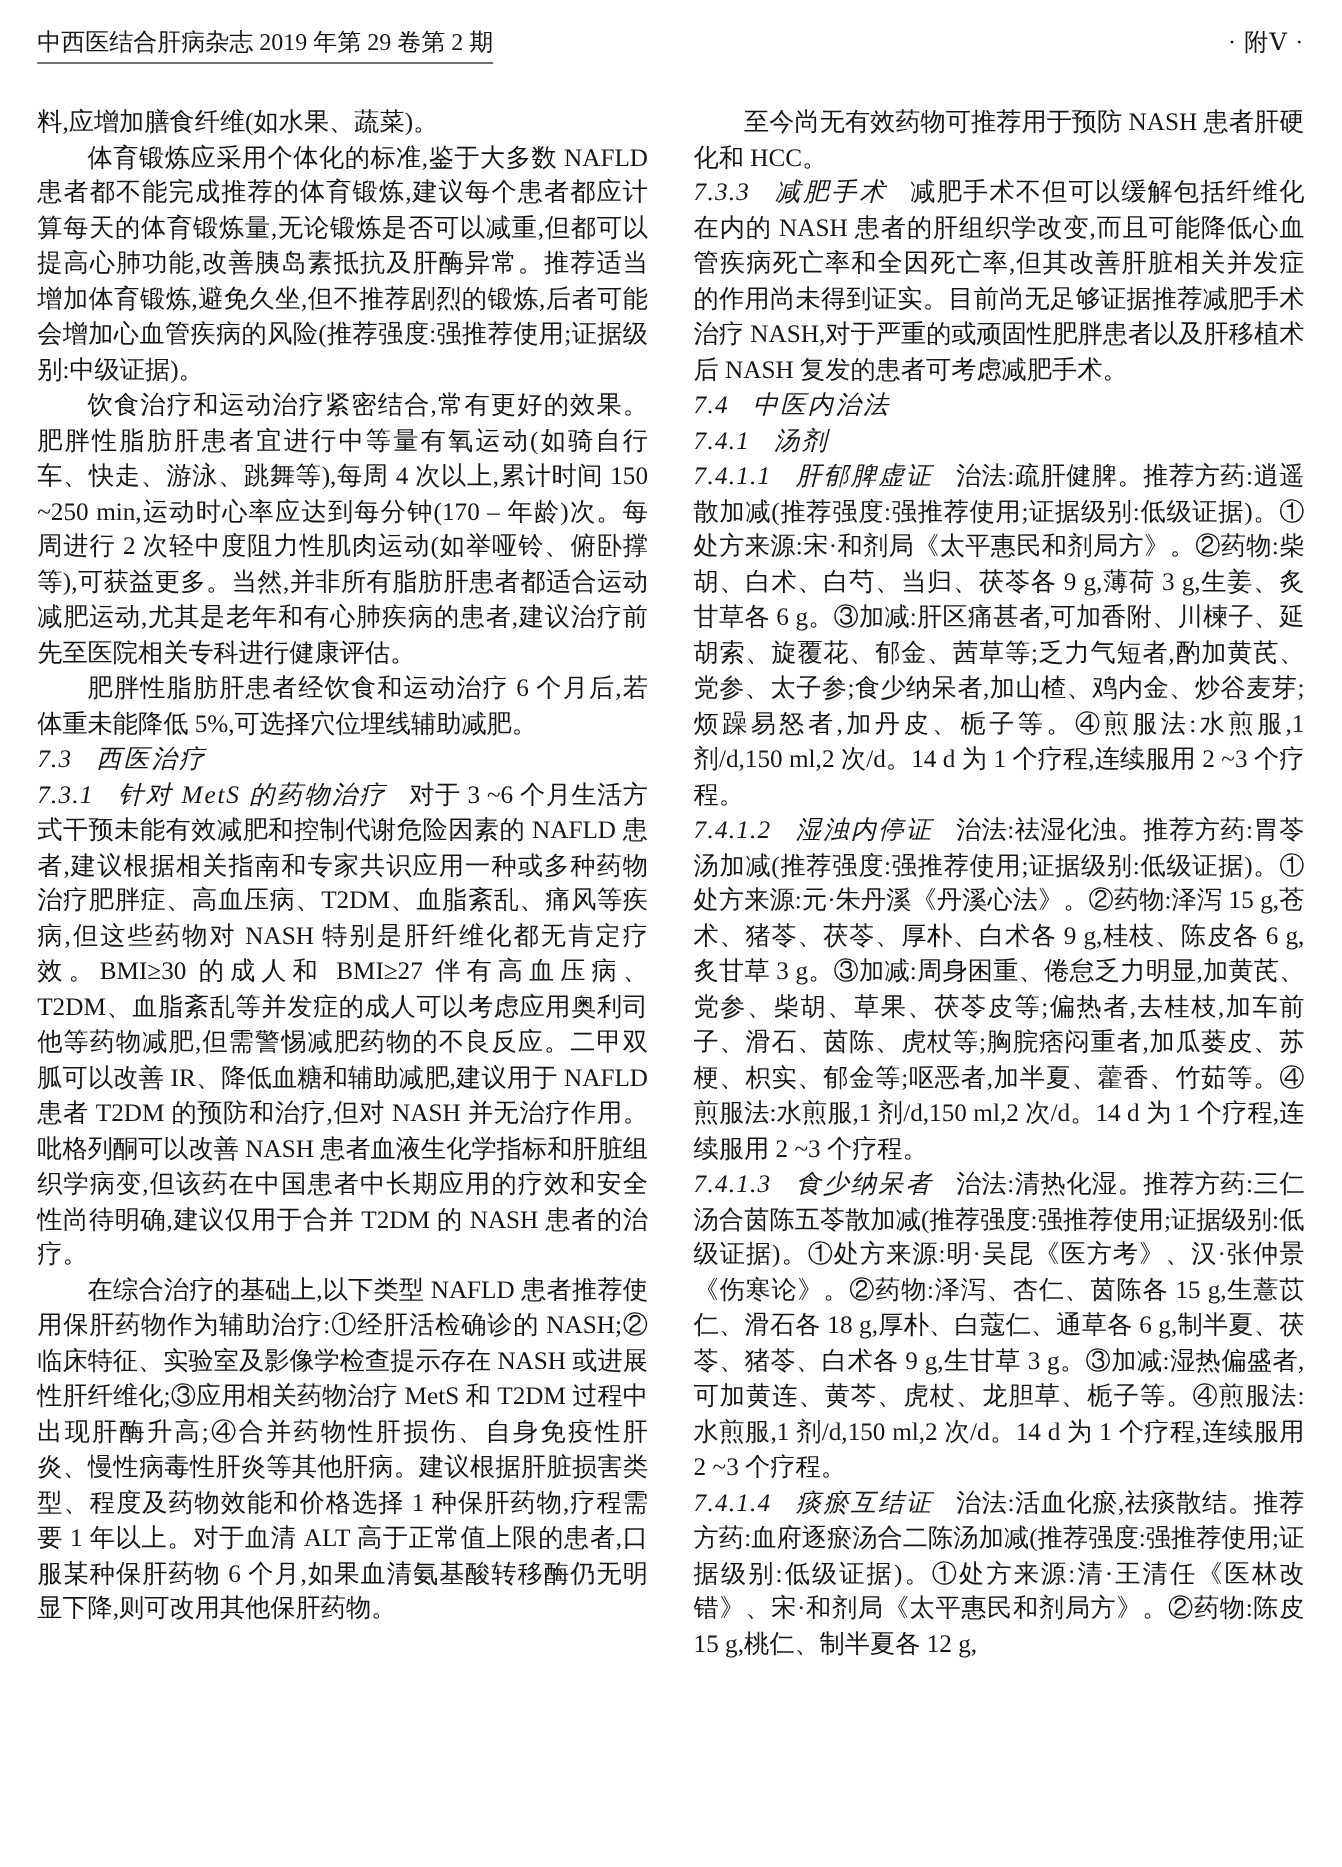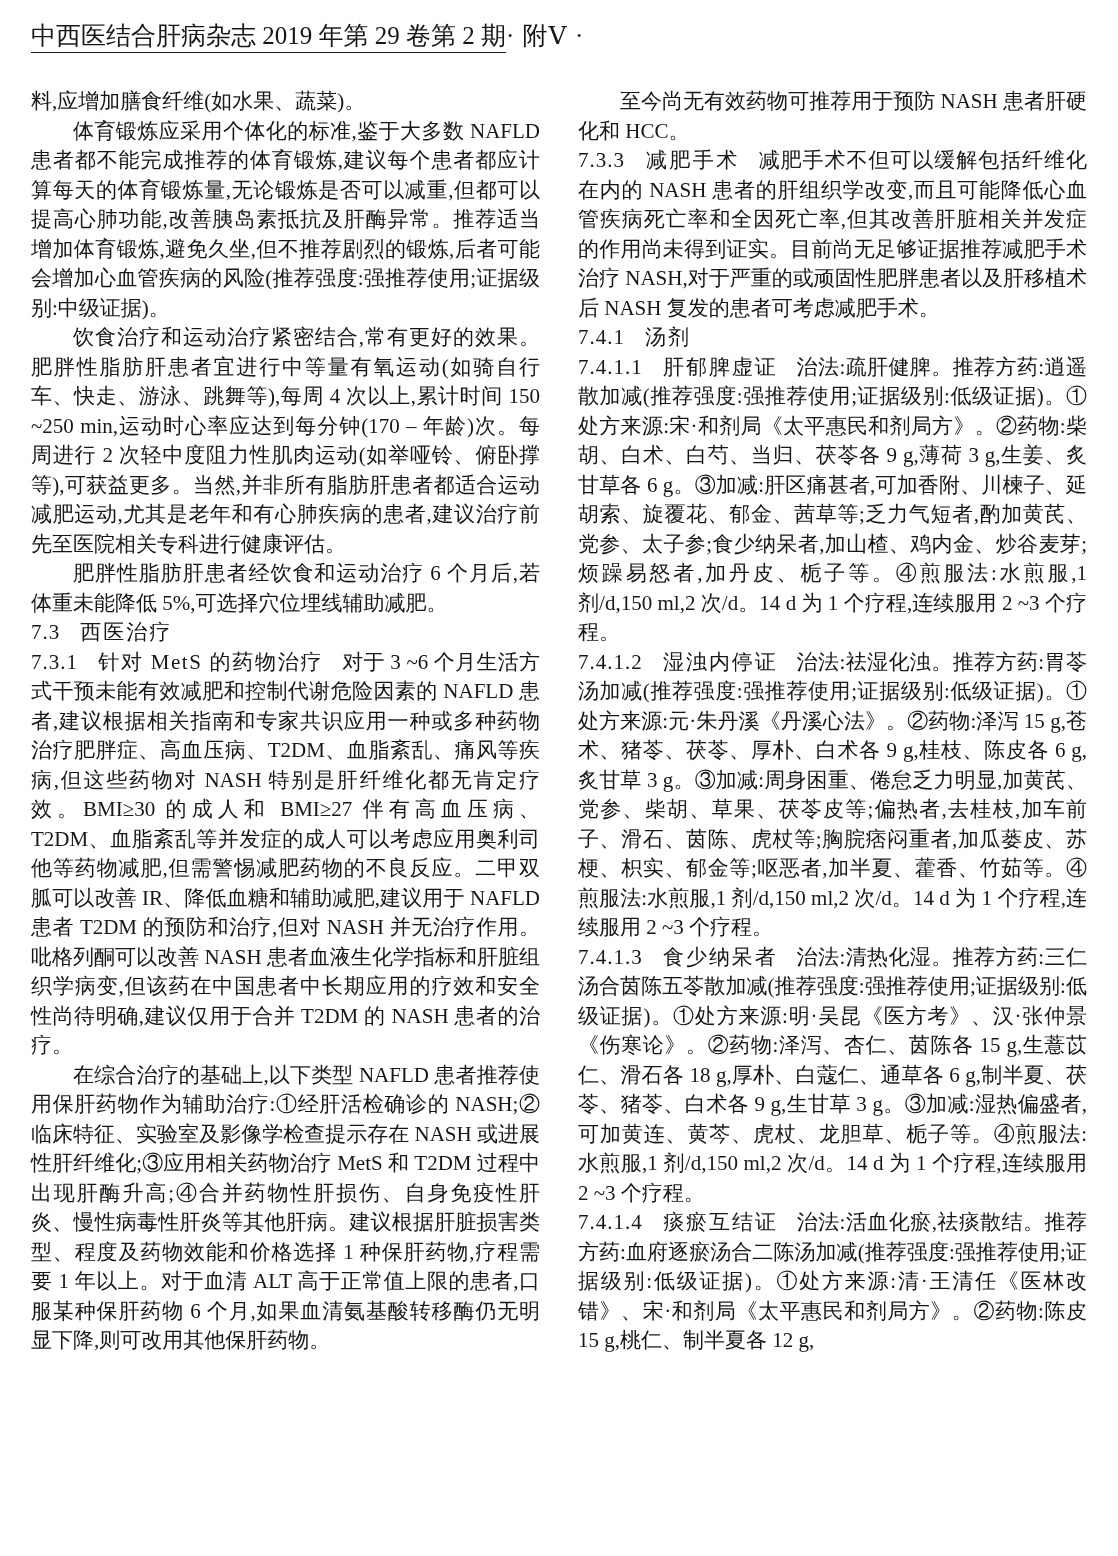--- a/index.html
+++ b/index.html
@@ -16,23 +16,23 @@
   .page {
     box-sizing: border-box;
     width: 1118px;
     height: 1556px;
     padding: 24px 31px 0 31px;
     overflow: hidden;
     background: #ffffff;
   }
   .page-header {
     display: flex;
-    justify-content: flex-start;
+    justify-content: space-between;
     align-items: flex-start;
-    font-size: 25px;
+    font-size: 20px;
     line-height: 24px;
   }
   .journal-title {
     display: inline-block;
     border-bottom: 1.5px solid #161616;
     padding-bottom: 4px;
   }
   .page-label {
     letter-spacing: 1px;
   }
@@ -51,22 +51,24 @@
   .col p {
     margin: 0;
     padding: 0;
   }
   .p-ind { text-indent: 2em; }
   .p-cont { text-indent: 0; }
   .sec-head .num,
   .sec-para .num {
     margin-right: 0.95em;
     letter-spacing: 1px;
+    font-style: italic;
   }
   .kai {
+    font-style: italic;
     margin-top: 11px;
   }
   .sec-head .kai {
     letter-spacing: 2px;
   }
   .sec-para .kai {
     margin-right: 0.9em;
     letter-spacing: 1.5px;
   }
 </style>
@@ -88,20 +90,21 @@
       <p class="p-ind">饮食治疗和运动治疗紧密结合,常有更好的效果。肥胖性脂肪肝患者宜进行中等量有氧运动(如骑自行车、快走、游泳、跳舞等),每周 4 次以上,累计时间 150 ~250 min,运动时心率应达到每分钟(170 – 年龄)次。每周进行 2 次轻中度阻力性肌肉运动(如举哑铃、俯卧撑等),可获益更多。当然,并非所有脂肪肝患者都适合运动减肥运动,尤其是老年和有心肺疾病的患者,建议治疗前先至医院相关专科进行健康评估。</p>
       <p class="p-ind">肥胖性脂肪肝患者经饮食和运动治疗 6 个月后,若体重未能降低 5%,可选择穴位埋线辅助减肥。</p>
       <p class="sec-head"><span class="num">7.3</span><span class="kai">西医治疗</span></p>
       <p class="sec-para"><span class="num">7.3.1</span><span class="kai">针对 MetS 的药物治疗</span><span>对于 3 ~6 个月生活方式干预未能有效减肥和控制代谢危险因素的 NAFLD 患者,建议根据相关指南和专家共识应用一种或多种药物治疗肥胖症、高血压病、T2DM、血脂紊乱、痛风等疾病,但这些药物对 NASH 特别是肝纤维化都无肯定疗效。BMI≥30 的成人和 BMI≥27 伴有高血压病、T2DM、血脂紊乱等并发症的成人可以考虑应用奥利司他等药物减肥,但需警惕减肥药物的不良反应。二甲双胍可以改善 IR、降低血糖和辅助减肥,建议用于 NAFLD 患者 T2DM 的预防和治疗,但对 NASH 并无治疗作用。吡格列酮可以改善 NASH 患者血液生化学指标和肝脏组织学病变,但该药在中国患者中长期应用的疗效和安全性尚待明确,建议仅用于合并 T2DM 的 NASH 患者的治疗。</span></p>
       <p class="p-ind">在综合治疗的基础上,以下类型 NAFLD 患者推荐使用保肝药物作为辅助治疗:①经肝活检确诊的 NASH;②临床特征、实验室及影像学检查提示存在 NASH 或进展性肝纤维化;③应用相关药物治疗 MetS 和 T2DM 过程中出现肝酶升高;④合并药物性肝损伤、自身免疫性肝炎、慢性病毒性肝炎等其他肝病。建议根据肝脏损害类型、程度及药物效能和价格选择 1 种保肝药物,疗程需要 1 年以上。对于血清 ALT 高于正常值上限的患者,口服某种保肝药物 6 个月,如果血清氨基酸转移酶仍无明显下降,则可改用其他保肝药物。</p>
     </section>
 
     <section class="col">
       <p class="p-ind">至今尚无有效药物可推荐用于预防 NASH 患者肝硬化和 HCC。</p>
       <p class="sec-para"><span class="num">7.3.3</span><span class="kai">减肥手术</span><span>减肥手术不但可以缓解包括纤维化在内的 NASH 患者的肝组织学改变,而且可能降低心血管疾病死亡率和全因死亡率,但其改善肝脏相关并发症的作用尚未得到证实。目前尚无足够证据推荐减肥手术治疗 NASH,对于严重的或顽固性肥胖患者以及肝移植术后 NASH 复发的患者可考虑减肥手术。</span></p>
+      <p class="sec-head"><span class="num">7.4</span><span class="kai">中医内治法</span></p>
       <p class="sec-head"><span class="num">7.4.1</span><span class="kai">汤剂</span></p>
       <p class="sec-para"><span class="num">7.4.1.1</span><span class="kai">肝郁脾虚证</span><span>治法:疏肝健脾。推荐方药:逍遥散加减(推荐强度:强推荐使用;证据级别:低级证据)。①处方来源:宋·和剂局《太平惠民和剂局方》。②药物:柴胡、白术、白芍、当归、茯苓各 9 g,薄荷 3 g,生姜、炙甘草各 6 g。③加减:肝区痛甚者,可加香附、川楝子、延胡索、旋覆花、郁金、茜草等;乏力气短者,酌加黄芪、党参、太子参;食少纳呆者,加山楂、鸡内金、炒谷麦芽;烦躁易怒者,加丹皮、栀子等。④煎服法:水煎服,1 剂/d,150 ml,2 次/d。14 d 为 1 个疗程,连续服用 2 ~3 个疗程。</span></p>
       <p class="sec-para"><span class="num">7.4.1.2</span><span class="kai">湿浊内停证</span><span>治法:祛湿化浊。推荐方药:胃苓汤加减(推荐强度:强推荐使用;证据级别:低级证据)。①处方来源:元·朱丹溪《丹溪心法》。②药物:泽泻 15 g,苍术、猪苓、茯苓、厚朴、白术各 9 g,桂枝、陈皮各 6 g,炙甘草 3 g。③加减:周身困重、倦怠乏力明显,加黄芪、党参、柴胡、草果、茯苓皮等;偏热者,去桂枝,加车前子、滑石、茵陈、虎杖等;胸脘痞闷重者,加瓜蒌皮、苏梗、枳实、郁金等;呕恶者,加半夏、藿香、竹茹等。④煎服法:水煎服,1 剂/d,150 ml,2 次/d。14 d 为 1 个疗程,连续服用 2 ~3 个疗程。</span></p>
       <p class="sec-para"><span class="num">7.4.1.3</span><span class="kai">食少纳呆者</span><span>治法:清热化湿。推荐方药:三仁汤合茵陈五苓散加减(推荐强度:强推荐使用;证据级别:低级证据)。①处方来源:明·吴昆《医方考》、汉·张仲景《伤寒论》。②药物:泽泻、杏仁、茵陈各 15 g,生薏苡仁、滑石各 18 g,厚朴、白蔻仁、通草各 6 g,制半夏、茯苓、猪苓、白术各 9 g,生甘草 3 g。③加减:湿热偏盛者,可加黄连、黄芩、虎杖、龙胆草、栀子等。④煎服法:水煎服,1 剂/d,150 ml,2 次/d。14 d 为 1 个疗程,连续服用 2 ~3 个疗程。</span></p>
       <p class="sec-para"><span class="num">7.4.1.4</span><span class="kai">痰瘀互结证</span><span>治法:活血化瘀,祛痰散结。推荐方药:血府逐瘀汤合二陈汤加减(推荐强度:强推荐使用;证据级别:低级证据)。①处方来源:清·王清任《医林改错》、宋·和剂局《太平惠民和剂局方》。②药物:陈皮 15 g,桃仁、制半夏各 12 g,</span></p>
     </section>
 
   </main>
 
 </div>

